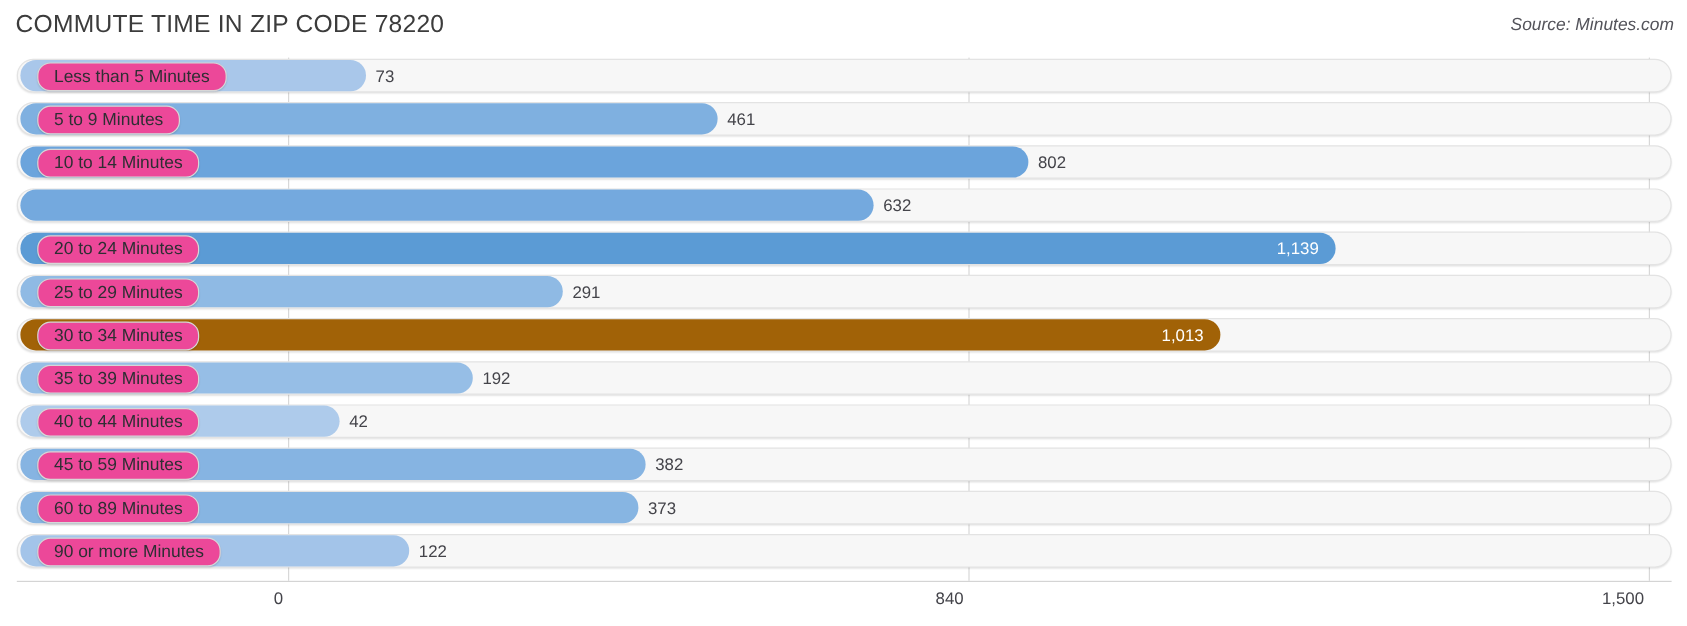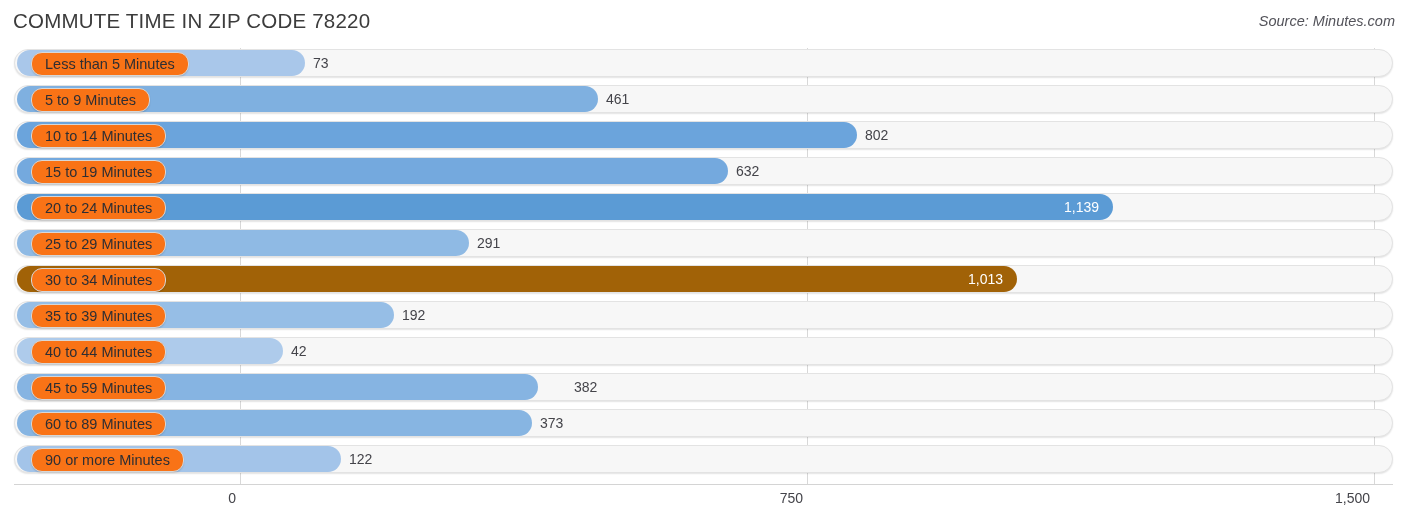--- a/index.html
+++ b/index.html
@@ -117,21 +117,21 @@
     font-size: 14px;
     color: #44444a;
     white-space: nowrap;
   }
   .cat-pill {
     position: absolute;
     left: 31px;
     top: 4px;
     height: 22px;
     padding: 0 13px;
-    background: #f97316;
+    background: #ec4899;
     border: 1px solid #d7d7d7;
     border-radius: 11px;
     line-height: 22px;
     font-size: 14.5px;
     color: #2e2e33;
     white-space: nowrap;
     box-shadow: 0 1px 1.5px rgba(0,0,0,0.13);
   }
   
   .axis {
@@ -190,21 +190,20 @@
         <div class="row">
           <div class="track"></div>
           <div class="bar" style="width: 840px; background: rgb(107, 164, 220);"></div>
           <div class="bar-value-outside" style="left: 865px;">802</div>
           <div class="cat-pill">10 to 14 Minutes</div>
         </div>
         <div class="row">
           <div class="track"></div>
           <div class="bar" style="width: 711px; background: rgb(116, 169, 222);"></div>
           <div class="bar-value-outside" style="left: 736px;">632</div>
-          <div class="cat-pill">15 to 19 Minutes</div>
         </div>
         <div class="row">
           <div class="track"></div>
           <div class="bar" style="width: 1096px; background: rgb(91, 155, 213);">
             <span class="bar-value-inside">1,139</span>
           </div>
           <div class="cat-pill">20 to 24 Minutes</div>
         </div>
         <div class="row">
           <div class="track"></div>
@@ -227,21 +226,21 @@
         </div>
         <div class="row">
           <div class="track"></div>
           <div class="bar" style="width: 266px; background: rgb(174, 203, 235);"></div>
           <div class="bar-value-outside" style="left: 291px;">42</div>
           <div class="cat-pill">40 to 44 Minutes</div>
         </div>
         <div class="row">
           <div class="track"></div>
           <div class="bar" style="width: 521px; background: rgb(134, 180, 226);"></div>
-          <div class="bar-value-outside" style="left: 546px; margin-left: 28px;">382</div>
+          <div class="bar-value-outside" style="left: 546px;">382</div>
           <div class="cat-pill">45 to 59 Minutes</div>
         </div>
         <div class="row">
           <div class="track"></div>
           <div class="bar" style="width: 515px; background: rgb(135, 181, 226);"></div>
           <div class="bar-value-outside" style="left: 540px;">373</div>
           <div class="cat-pill">60 to 89 Minutes</div>
         </div>
         <div class="row">
           <div class="track"></div>
@@ -249,18 +248,18 @@
           <div class="bar-value-outside" style="left: 349px; text-align: right;">122</div>
           <div class="cat-pill">90 or more Minutes</div>
         </div>
       </div>
   </div>
 
   <div class="axis">
     <div class="axis-line"></div>
     <div id="ticks">
         <div class="tick-label" style="left: 236px;">0</div>
-        <div class="tick-label" style="left: 803px;">750</div>
+        <div class="tick-label" style="left: 803px;">840</div>
         <div class="tick-label" style="left: 1370px;">1,500</div>
       </div>
   </div>
 
 </div>
 
 </body></html>

